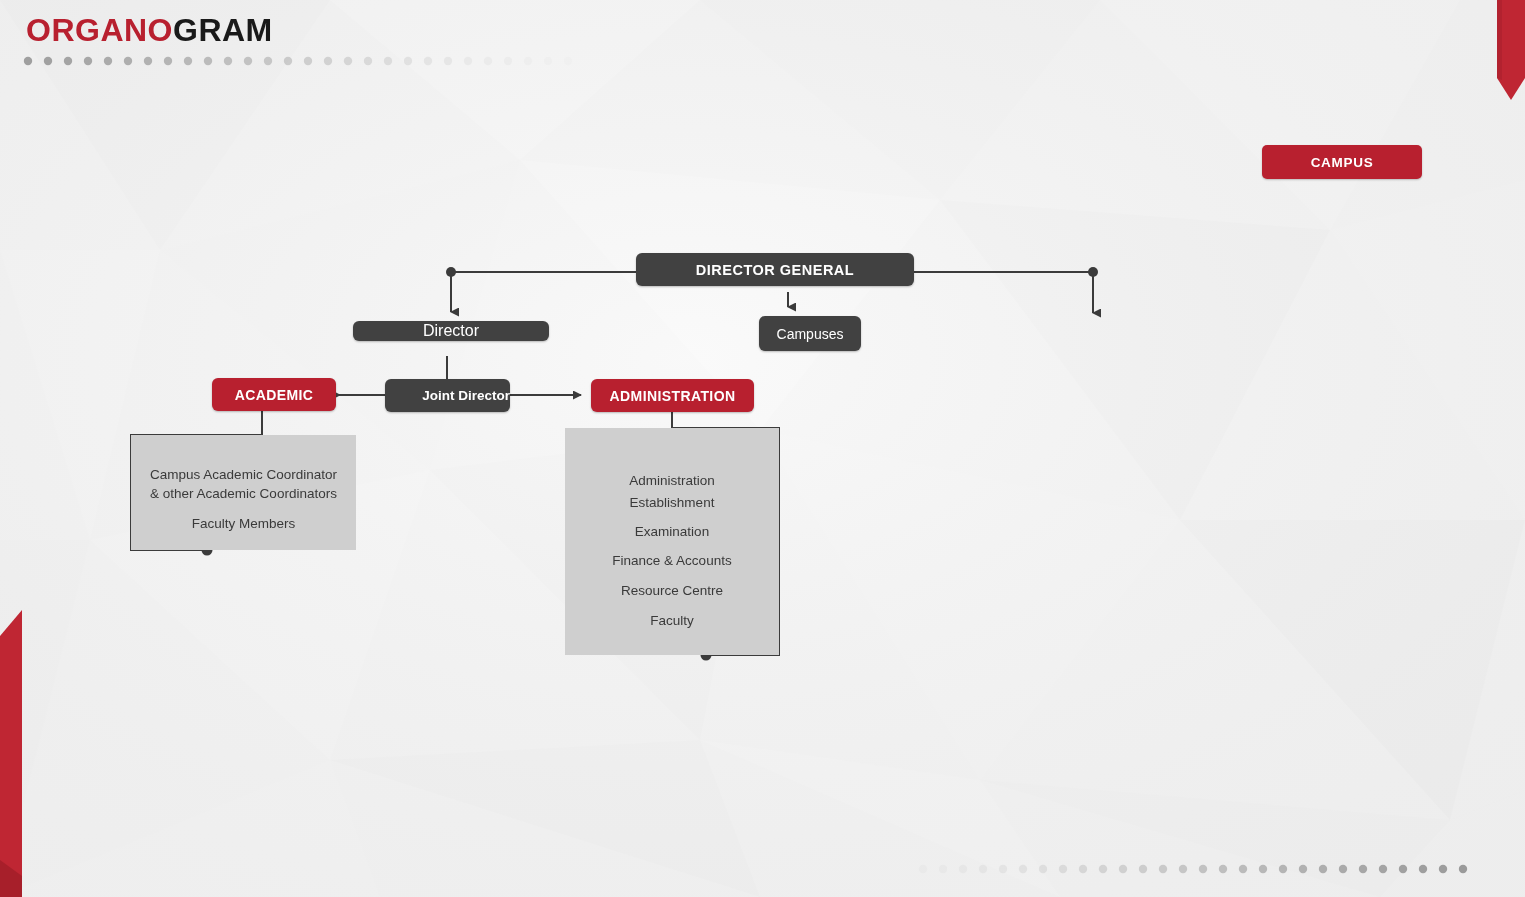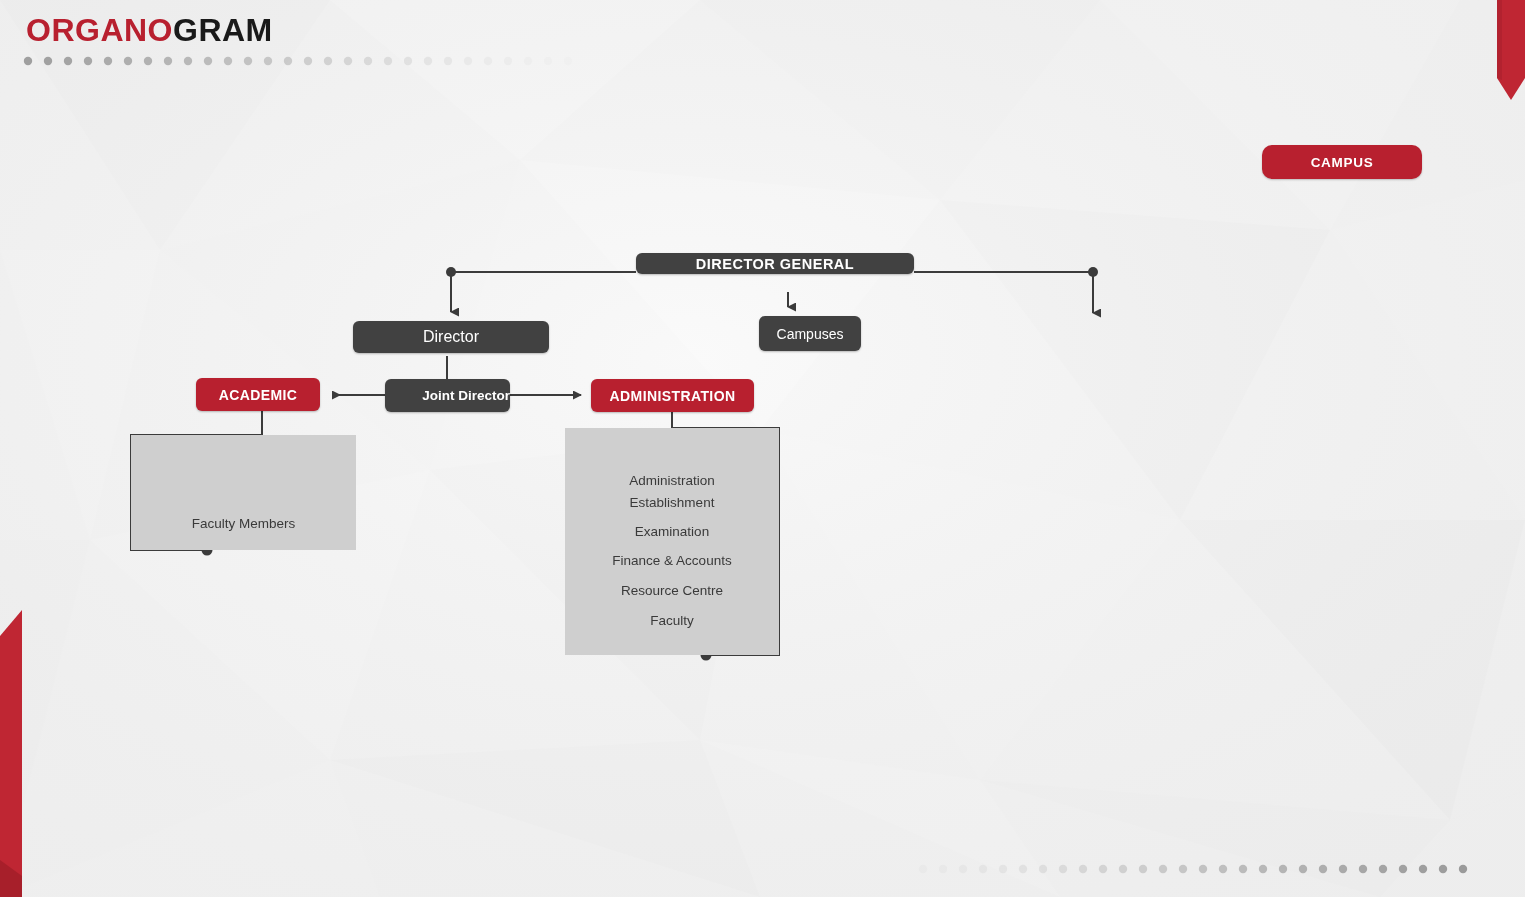--- a/index.html
+++ b/index.html
@@ -26,50 +26,50 @@
   #header-title .t-red{color:#b8202f;}
   #header-title .t-dark{color:#1a1a1a;}
   #dots-top{position:absolute;left:22px;top:54px;height:14px;}
   #dots-bottom{position:absolute;left:915px;top:862px;height:14px;}
   
   #ribbon-top-right{position:absolute;right:0px;top:0px;width:50px;height:100px;}
   #ribbon-bottom-left{position:absolute;left:0px;top:610px;width:44px;height:287px;}
   
   #campus-badge{
     position:absolute;left:1262px;top:145px;width:160px;height:34px;
-    background:#b8202f;border-radius:10px;
+    background:#b8202f;border-radius:5px;
     box-shadow:0 1px 2px rgba(0,0,0,.22);
     color:#fff;font-size:13.5px;font-weight:bold;letter-spacing:.7px;
     display:flex;align-items:center;justify-content:center;
   }
   
   #connectors{position:absolute;left:0;top:0;width:1525px;height:897px;}
   
   .node{
     position:absolute;
     display:flex;align-items:center;justify-content:center;
     border-radius:6px;
     box-shadow:0 1px 2px rgba(0,0,0,.25);
     color:#fff;text-align:center;
     box-sizing:border-box;
   }
   .node.dark{background:#414141;}
   .node.red{background:#b8202f;}
   .node .lbl{display:block;width:100%;}
-  #node-dg{left:636px;top:253px;width:278px;height:21px;}
+  #node-dg{left:636px;top:253px;width:278px;height:33px;}
   #node-dg .lbl{font-size:14.5px;font-weight:bold;letter-spacing:.5px;}
-  #node-director{left:353px;top:321px;width:196px;height:32px;}
+  #node-director{left:353px;top:321px;width:196px;height:20px;}
   #node-director .lbl{font-size:16px;font-weight:normal;}
   #node-campuses{left:759px;top:316px;width:102px;height:35px;}
   #node-campuses .lbl{font-size:14px;font-weight:normal;}
   #node-lasc{left:932px;top:322px;width:333px;height:33px;}
   #node-lasc .lbl{font-size:13.5px;font-weight:normal;}
   #node-joint{left:385px;top:379px;width:125px;height:33px;}
   #node-joint .lbl{font-size:13.5px;font-weight:bold;text-align:right;}
-  #node-academic{left:196px;top:378px;width:124px;height:33px;}
+  #node-academic{left:212px;top:378px;width:124px;height:33px;}
   #node-academic .lbl{font-size:14px;font-weight:bold;letter-spacing:.4px;}
   #node-administration{left:591px;top:379px;width:163px;height:33px;}
   #node-administration .lbl{font-size:14px;font-weight:bold;letter-spacing:.4px;}
   
   .panel{
     position:absolute;background:#cfcfcf;box-sizing:border-box;
   }
   #panel-academic{left:131px;top:435px;width:225px;height:115px;}
   #panel-admin{left:565px;top:428px;width:214px;height:227px;}
   .panel-text{
@@ -241,20 +241,24 @@
 
       <path d="M262,411 L262,435 L131,435 L131,550 L207,550"></path>
       <circle cx="207" cy="550" r="5.5" fill="#3b3b3b" stroke="none"></circle>
 
       <path d="M672,412 L672,428 L779,428 L779,655 L706,655"></path>
       <circle cx="706" cy="655" r="5.5" fill="#3b3b3b" stroke="none"></circle>
     </g>
   </svg>
 
   <div class="panel" id="panel-academic">
+    <div class="panel-text pa-line1">
+      <span>Campus Academic Coordinator</span><br>
+      <span>&amp; other Academic Coordinators</span>
+    </div>
     <div class="panel-text pa-line2">Faculty Members</div>
   </div>
 
   <div class="panel" id="panel-admin"></div>
   <div id="admin-list">
     <div class="admin-item">Administration</div>
     <div class="admin-item">Establishment</div>
     <div class="admin-item">Examination</div>
     <div class="admin-item">Finance &amp; Accounts</div>
     <div class="admin-item">Resource Centre</div>

